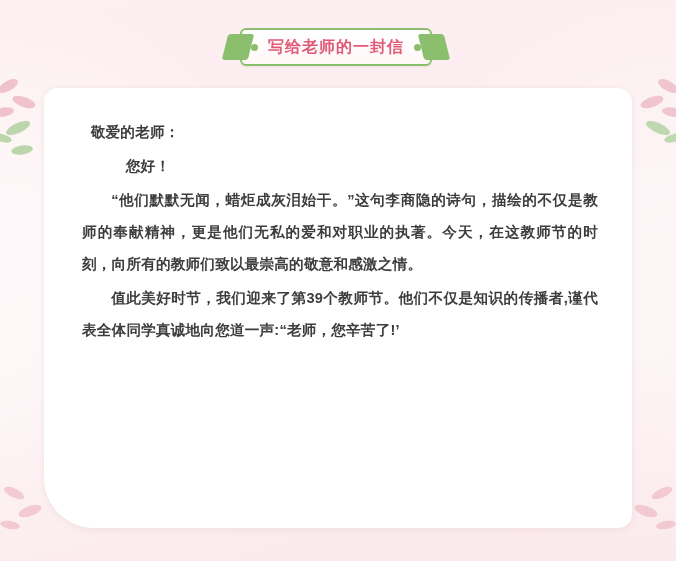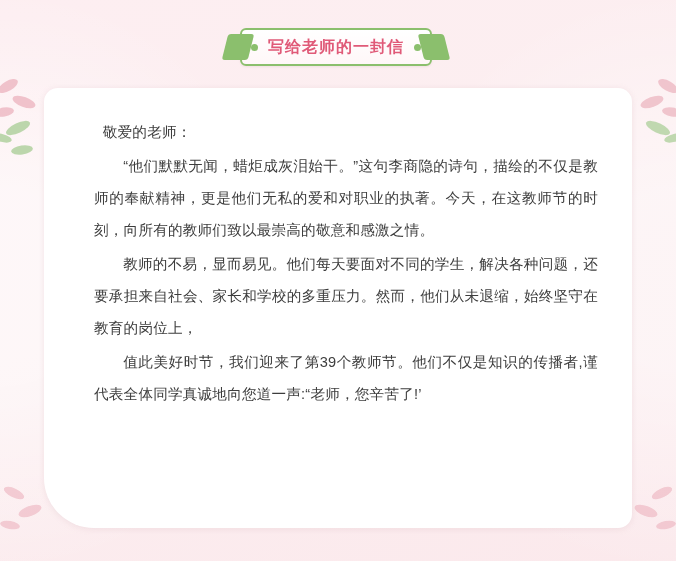--- a/index.html
+++ b/index.html
@@ -103,22 +103,23 @@
     padding: 28px 34px 20px 34px;
     overflow: hidden;
   }
   .letter-body {
     color: #3d3d3d;
     font-size: 14.6px;
     line-height: 32px;
     letter-spacing: 0.2px;
   }
   .para {
-    margin: 0 0 2px 16px;
+    margin: 0 0 2px 4px;
     text-align: justify;
+    font-weight: bold;
   }
   .indent-1 { text-indent: 2em; }
   .indent-2 { text-indent: 3em; }
   .salutation { text-indent: 0.6em; }
 </style>
 </head>
 <body>
 
 <div class="page-bg"></div>
 
@@ -166,17 +167,17 @@
     <span class="ribbon-tail right"></span>
     <span class="ribbon-dot left"></span>
     <span class="ribbon-dot right"></span>
     <span class="ribbon-title">写给老师的一封信</span>
   </div>
 </div>
 
 <div class="letter-card">
   <div class="letter-body">
     <p class="para salutation">敬爱的老师：</p>
+    <p class="para indent-2">您好！</p>
     <p class="para indent-1">“他们默默无闻，蜡炬成灰泪始干。”这句李商隐的诗句，描绘的不仅是教师的奉献精神，更是他们无私的爱和对职业的执著。今天，在这教师节的时刻，向所有的教师们致以最崇高的敬意和感激之情。</p>
-    <p class="para indent-1">教师的不易，显而易见。他们每天要面对不同的学生，解决各种问题，还要承担来自社会、家长和学校的多重压力。然而，他们从未退缩，始终坚守在教育的岗位上，</p>
     <p class="para indent-1">值此美好时节，我们迎来了第39个教师节。他们不仅是知识的传播者,谨代表全体同学真诚地向您道一声:“老师，您辛苦了!’</p>
   </div>
 </div>
 
 </body></html>

